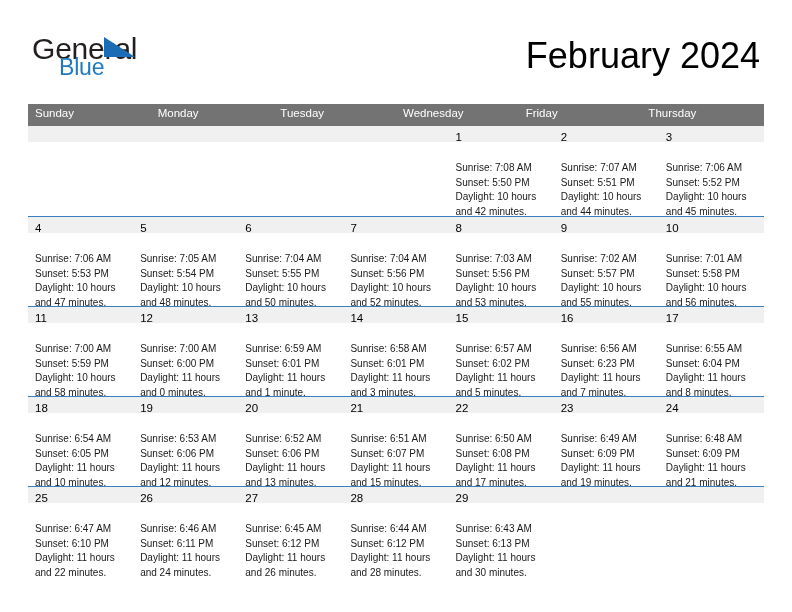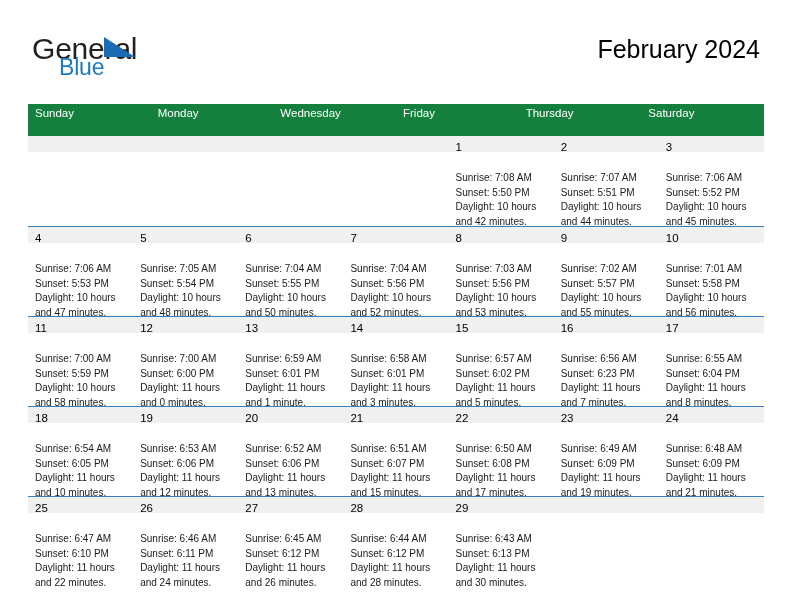--- a/index.html
+++ b/index.html
@@ -60,21 +60,21 @@
     top: 3px;
     width: 0;
     height: 0;
     border-left: 31px solid #1b6cb5;
     border-top: 20px solid transparent;
   }
   .title {
     position: absolute;
     right: 32px;
     top: 36px;
-    font-size: 25px;
+    font-size: 36px;
     color: #000000;
     text-align: right;
     line-height: 1.1;
     white-space: nowrap;
   }
   .subtitle {
     position: absolute;
     right: 32px;
     top: 78px;
     font-size: 13.5px;
@@ -87,22 +87,22 @@
 
   
   .calendar {
     position: absolute;
     left: 28px;
     top: 104px;
     width: 736px;
   }
   .weekday-row {
     display: flex;
-    background: #15803d;
-    height: 32px;
+    background: #737373;
+    height: 22px;
   }
   .weekday {
     flex: 1 1 0;
     box-sizing: border-box;
     padding: 3px 0 0 7px;
     font-size: 11.5px;
     color: #ffffff;
     line-height: 1.2;
     white-space: nowrap;
   }
@@ -164,24 +164,24 @@
 
     <div class="title">February 2024</div>
     <div class="subtitle">Nishinoomote, Kagoshima, Japan</div>
   </div>
 
   <div class="calendar">
 
     <div class="weekday-row">
       <div class="weekday">Sunday</div>
       <div class="weekday">Monday</div>
+      <div class="weekday">Tuesday</div>
       <div class="weekday">Wednesday</div>
       <div class="weekday">Friday</div>
       <div class="weekday">Thursday</div>
-      <div class="weekday">Saturday</div>
     </div>
 
     <div id="weeks-container">
         <div class="week-row first">
           <div class="day-cell empty">
             <div class="day-num-band"><span class="day-num"></span></div>
             <div class="day-body">
               <div></div>
               <div></div>
               <div></div>

